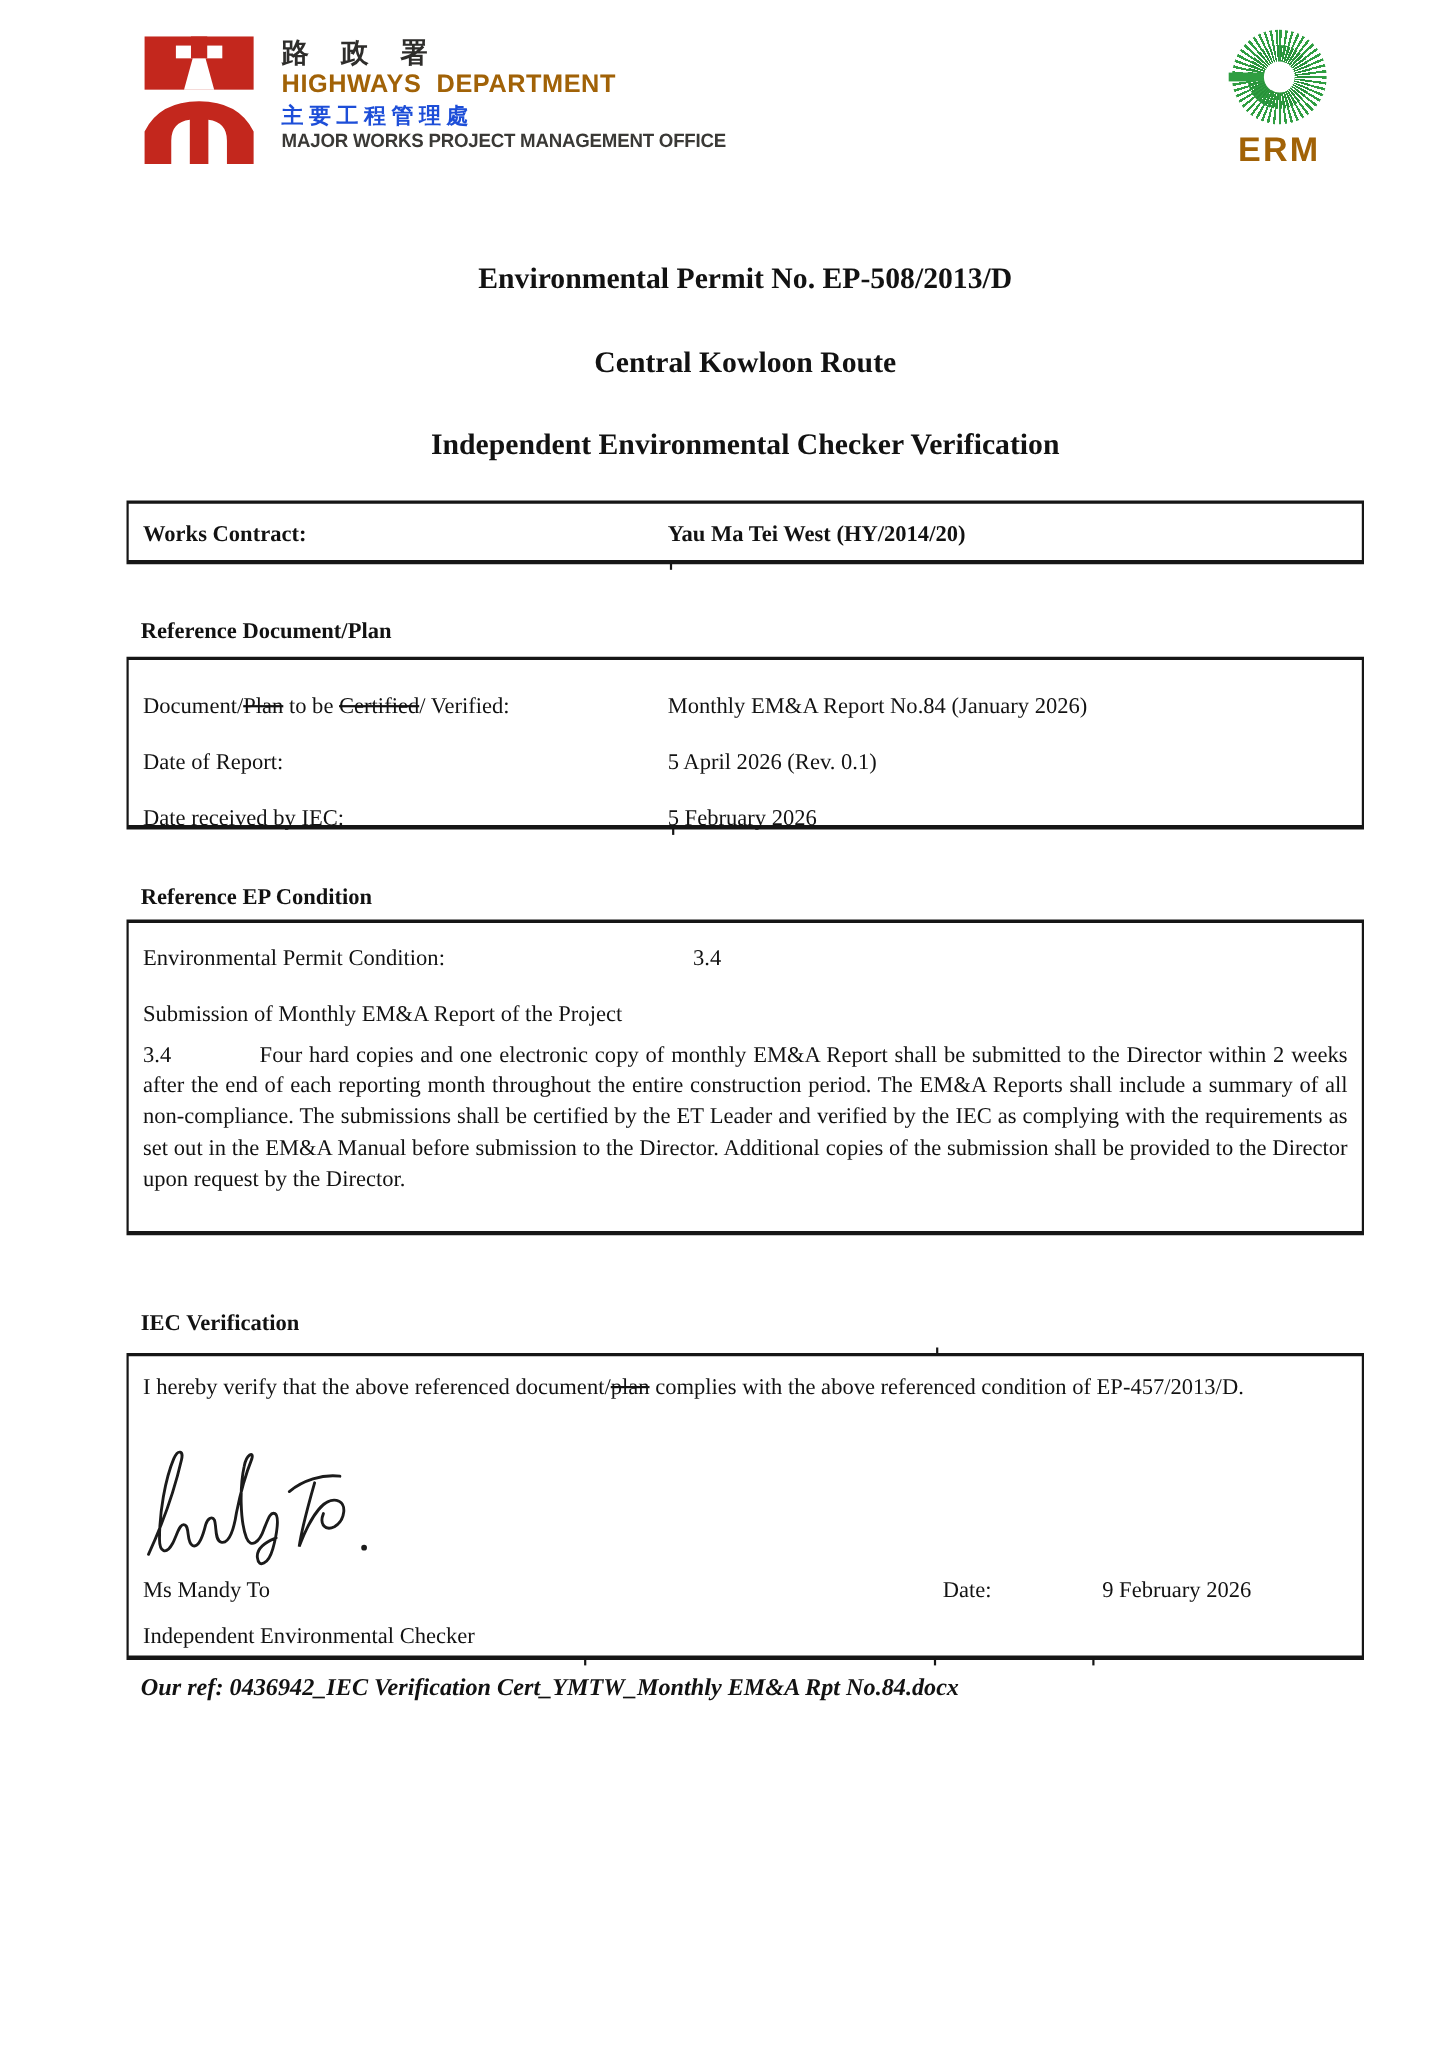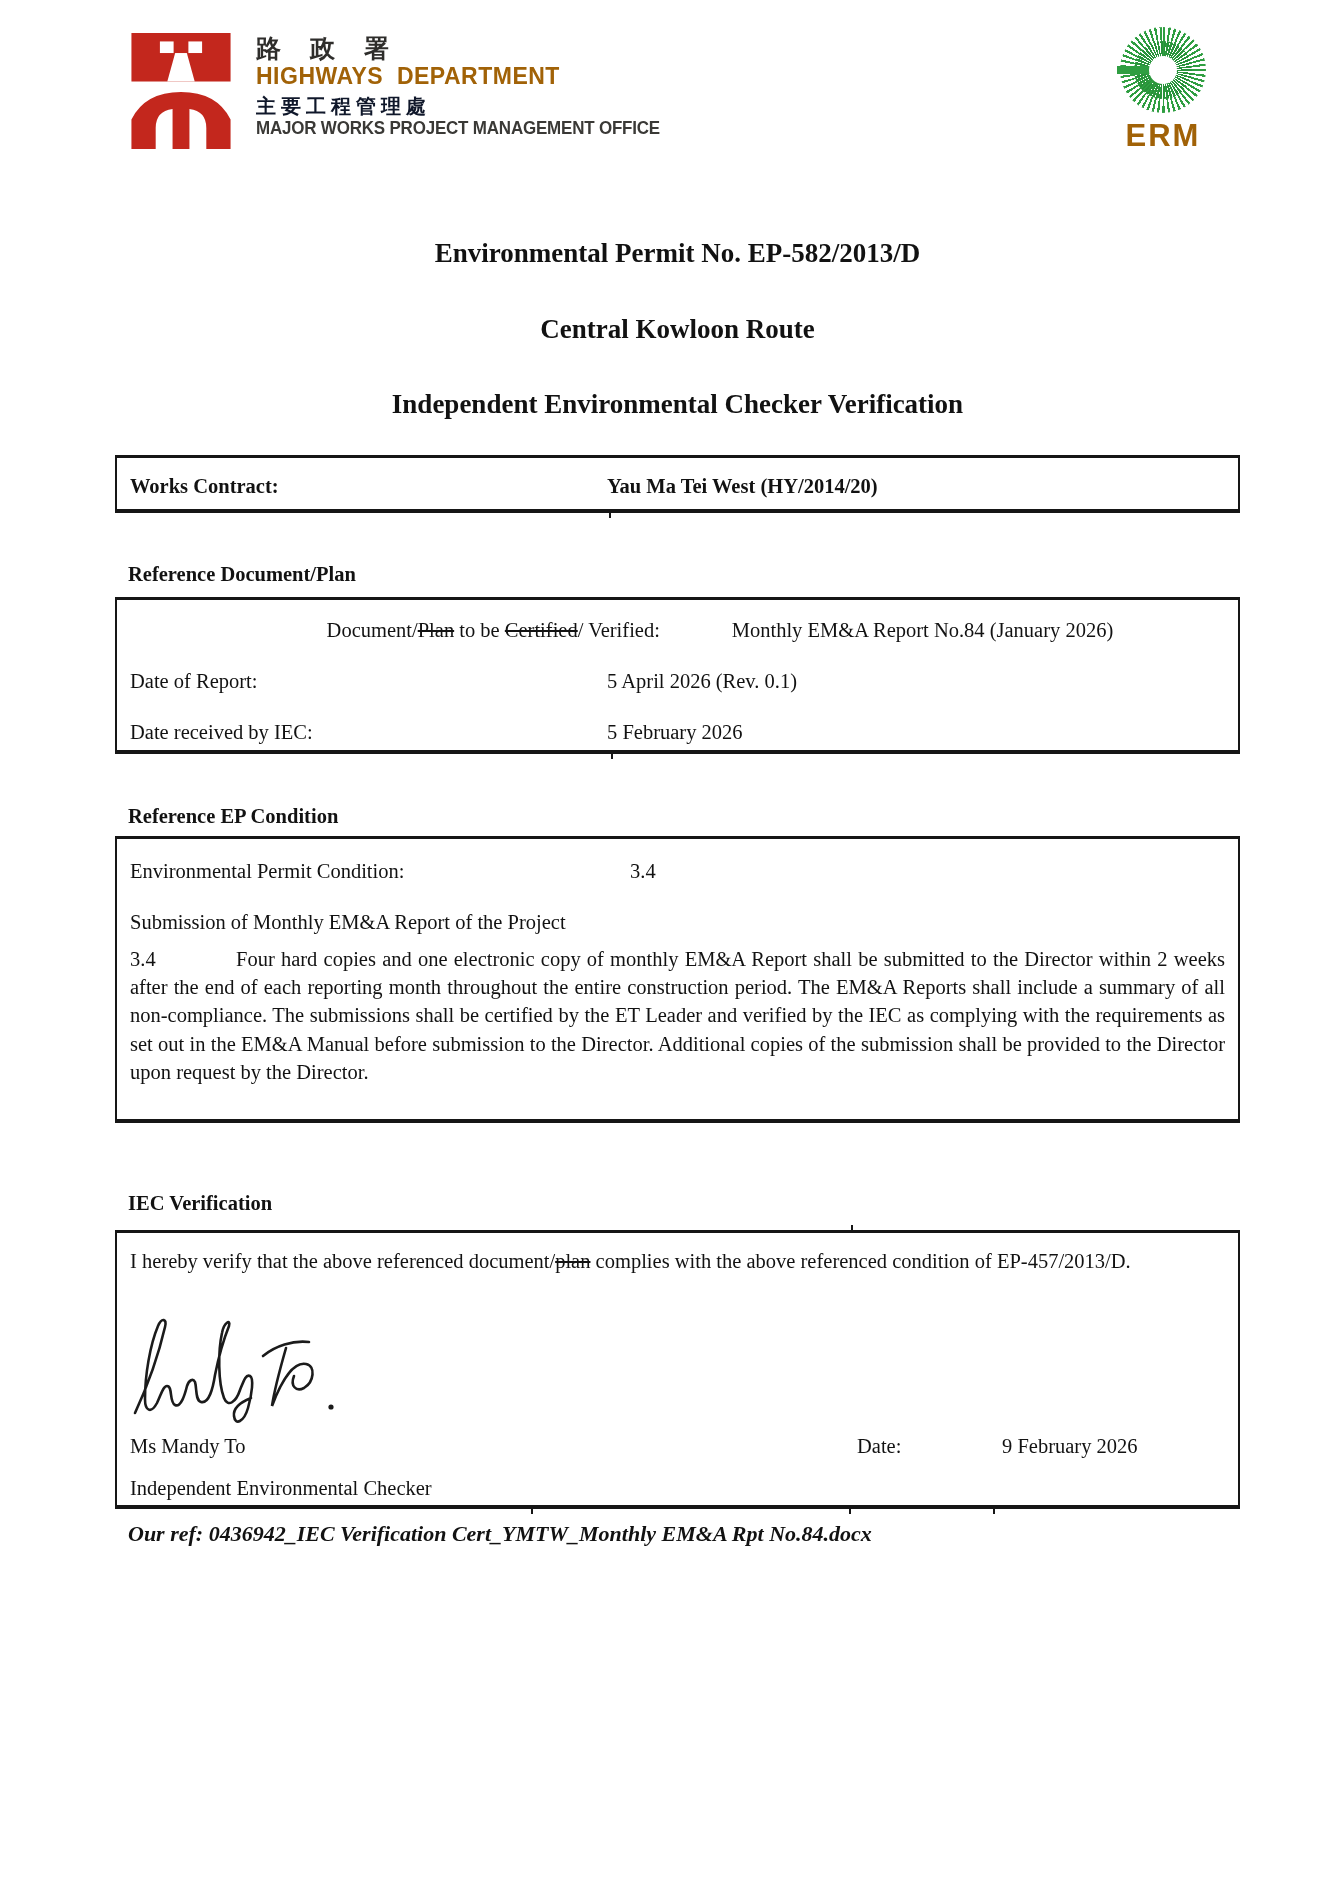--- a/index.html
+++ b/index.html
@@ -13,21 +13,21 @@
     overflow:hidden;
     margin:0 auto;
   }
 
   
   .hd-logo { position:absolute; left:128px; top:33px; display:flex; align-items:flex-start; }
   .hd-mark { width:106px; height:116px; flex:0 0 auto; }
   .hd-text { margin-left:22px; padding-top:3px; font-family:"Liberation Sans", sans-serif; }
   .hd-zh   { font-size:25px; font-weight:bold; letter-spacing:11px; color:#2e2d2b; line-height:1.0; }
   .hd-en   { font-size:23px; font-weight:bold; letter-spacing:0.5px; color:#a16207; white-space:pre; margin-top:4px; line-height:1.0;}
-  .hd-ozh  { font-size:20px; font-weight:bold; letter-spacing:5px; color:#0f172a; margin-top:8px; line-height:1.0;}
+  .hd-ozh  { font-size:20px; font-weight:bold; letter-spacing:5px; color:#1d4ed8; margin-top:8px; line-height:1.0;}
   .hd-oen  { font-size:17.5px; font-weight:bold; color:#3a3936; margin-top:4px; line-height:1.0;
              transform:scaleX(0.97); transform-origin:left; letter-spacing:-0.2px; }
 
   
   .erm { position:absolute; left:1108px; top:27px; width:110px; text-align:center; }
   .erm-burst { position:relative; width:86px; height:86px; margin:0 auto; border-radius:50%;
      background:
        repeating-conic-gradient(from 0deg, #2f9e41 0deg 3.2deg, rgba(255,255,255,0) 3.2deg 7.4deg);
   }
   .erm-burst::before { 
@@ -58,21 +58,21 @@
   .h-ep  { top:805px; }
   .h-iec { top:1192px; }
 
   .row { font-size:20.5px; line-height:28px; }
   .row .lbl { display:inline-block; width:490px; padding-left:13px; vertical-align:top; }
   .row .val { display:inline-block; vertical-align:top; }
   .bold { font-weight:bold; }
   .strike { text-decoration:line-through; }
 
   .works-box .row { margin-top:14px; }
-  .doc-box .r1 { margin-top:16px;text-align:center; }
+  .doc-box .r1 { margin-top:28px; }
   .doc-box .r2 { margin-top:23px; }
   .doc-box .r3 { margin-top:23px; }
 
   .ep-row { margin:18px 13px 0; font-size:20.5px; line-height:28px; }
   .ep-row .lbl { display:inline-block; width:500px; }
   .ep-sub { margin:23px 13px 0; font-size:20.5px; line-height:28px; }
   .ep-clause { margin:9px 13px 0; font-size:20.5px; line-height:28.2px; text-align:justify; }
   .ep-clause .num { display:inline-block; width:106px; }
 
   .iec-statement { margin:14px 13px 0; font-size:20.5px; line-height:29px; text-align:justify; }
@@ -114,21 +114,21 @@
   </div>
 
   <div class="erm">
     <div class="erm-burst">
       <span class="erm-bar"></span>
       <span class="erm-hole"></span>
     </div>
     <div class="erm-text">ERM</div>
   </div>
 
-  <div class="titles t1">Environmental Permit No. EP-582/2013/D</div>
+  <div class="titles t1">Environmental Permit No. EP-508/2013/D</div>
   <div class="titles t3">Independent Environmental Checker Verification</div>
   <div class="titles t2">Central Kowloon Route</div>
 
   <div class="box works-box">
     <div class="row">
       <span class="lbl bold">Works Contract:</span><span class="val bold">Yau Ma Tei West (HY/2014/20)</span>
     </div>
     <span class="tick tick-b" style="left:492px"></span>
   </div>
 

